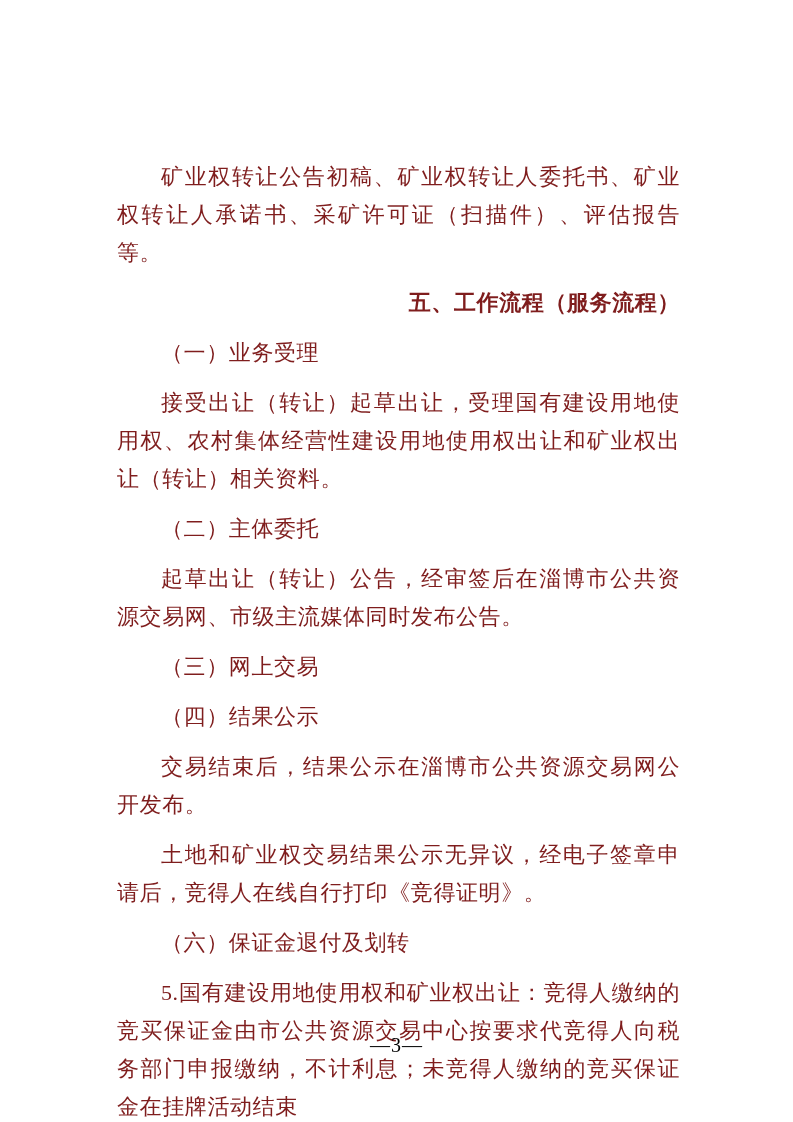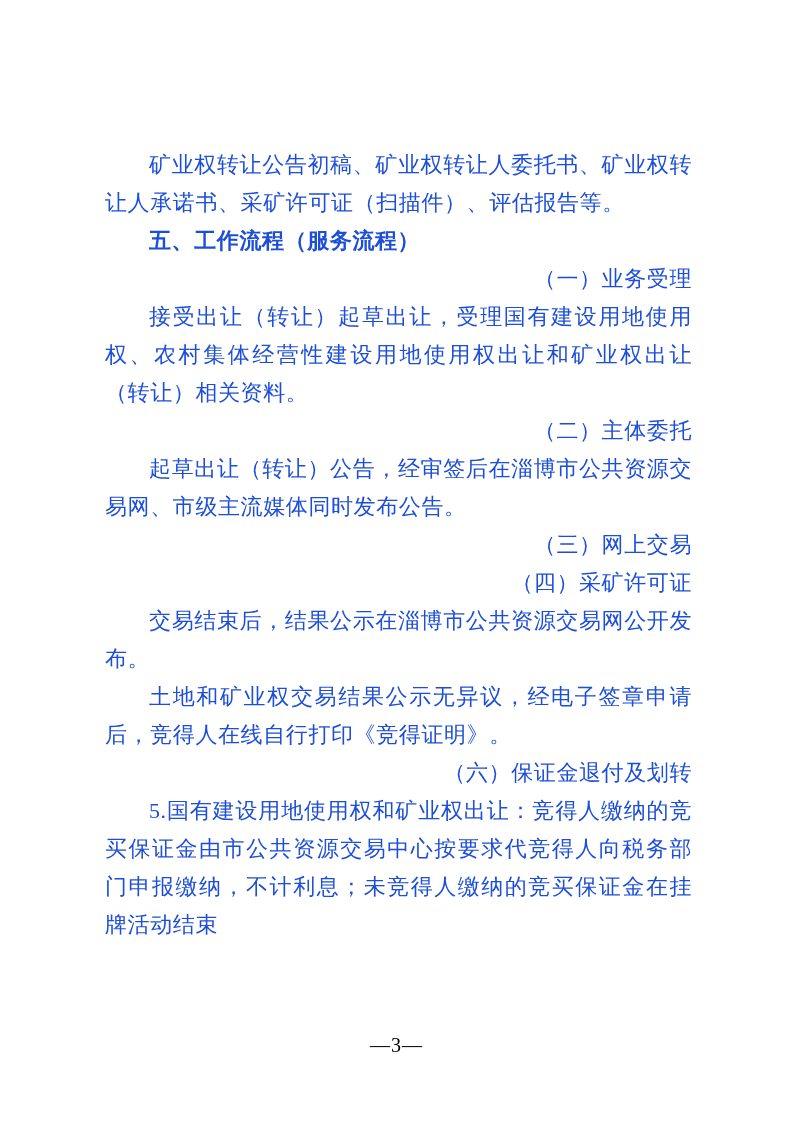--- a/index.html
+++ b/index.html
@@ -15,37 +15,37 @@
     overflow: hidden;
     color: #000000;
   }
   .content {
     position: absolute;
     left: 105px;
     top: 146px;
     width: 587px;
   }
   .content p {
-    margin: 0;
+    margin: 12px;
     padding: 0;
     font-family: "Liberation Serif", "DejaVu Serif", serif;
     font-size: 22px;
     line-height: 38px;
     letter-spacing: 0.6px;
     text-align: justify;
     text-indent: 2em;
-    color: #1d4ed8;
+    color: #7f1d1d;
   }
   .content p.h1 {
     font-family: Liberation Sans, sans-serif;
     font-weight: bold;
-    text-align: left;
+    text-align: right;
   }
   .content p.h2 {
-    text-align: right;
+    text-align: left;
   }
   .page-number {
     position: absolute;
     top: 1034px;
     left: 0;
     width: 100%;
     text-align: center;
     font-family: "Liberation Serif", "DejaVu Serif", serif;
     font-size: 20px;
     letter-spacing: 1px;
@@ -57,20 +57,20 @@
 
 <div class="page">
   <div class="content" id="document-content">
       <p class="para">矿业权转让公告初稿、矿业权转让人委托书、矿业权转让人承诺书、采矿许可证（扫描件）、评估报告等。</p>
       <p class="h1">五、工作流程（服务流程）</p>
       <p class="h2">（一）业务受理</p>
       <p class="para">接受出让（转让）起草出让，受理国有建设用地使用权、农村集体经营性建设用地使用权出让和矿业权出让（转让）相关资料。</p>
       <p class="h2">（二）主体委托</p>
       <p class="para">起草出让（转让）公告，经审签后在淄博市公共资源交易网、市级主流媒体同时发布公告。</p>
       <p class="h2">（三）网上交易</p>
-      <p class="h2">（四）采矿许可证</p>
+      <p class="h2">（四）结果公示</p>
       <p class="para">交易结束后，结果公示在淄博市公共资源交易网公开发布。</p>
       <p class="para">土地和矿业权交易结果公示无异议，经电子签章申请后，竞得人在线自行打印《竞得证明》。</p>
       <p class="h2">（六）保证金退付及划转</p>
       <p class="para">5.国有建设用地使用权和矿业权出让：竞得人缴纳的竞买保证金由市公共资源交易中心按要求代竞得人向税务部门申报缴纳，不计利息；未竞得人缴纳的竞买保证金在挂牌活动结束</p>
     </div>
   <div class="page-number">—3—</div>
 </div>
 
 </body></html>

